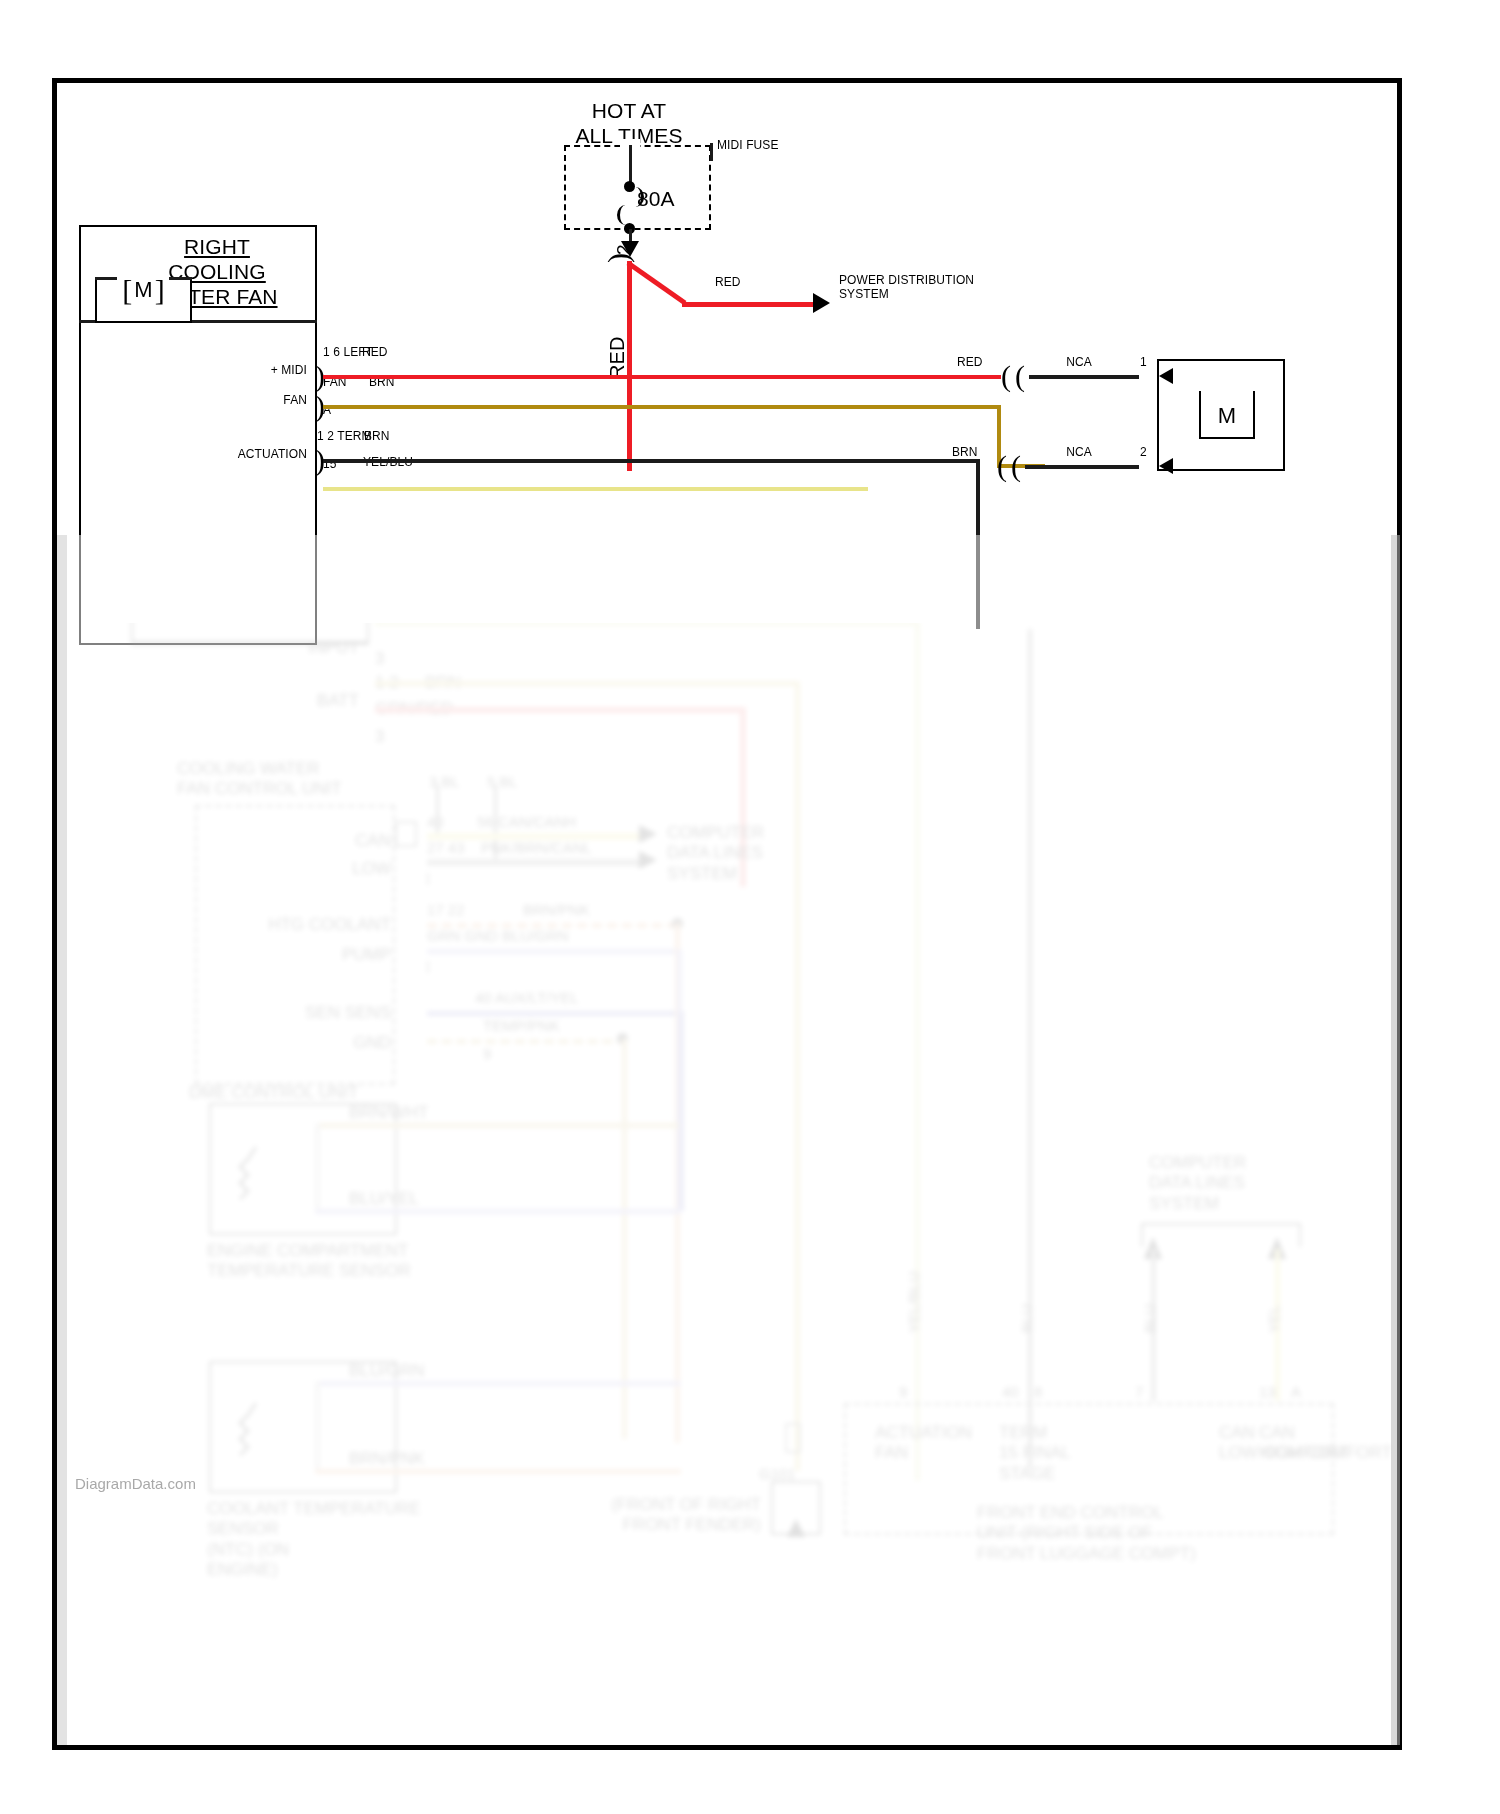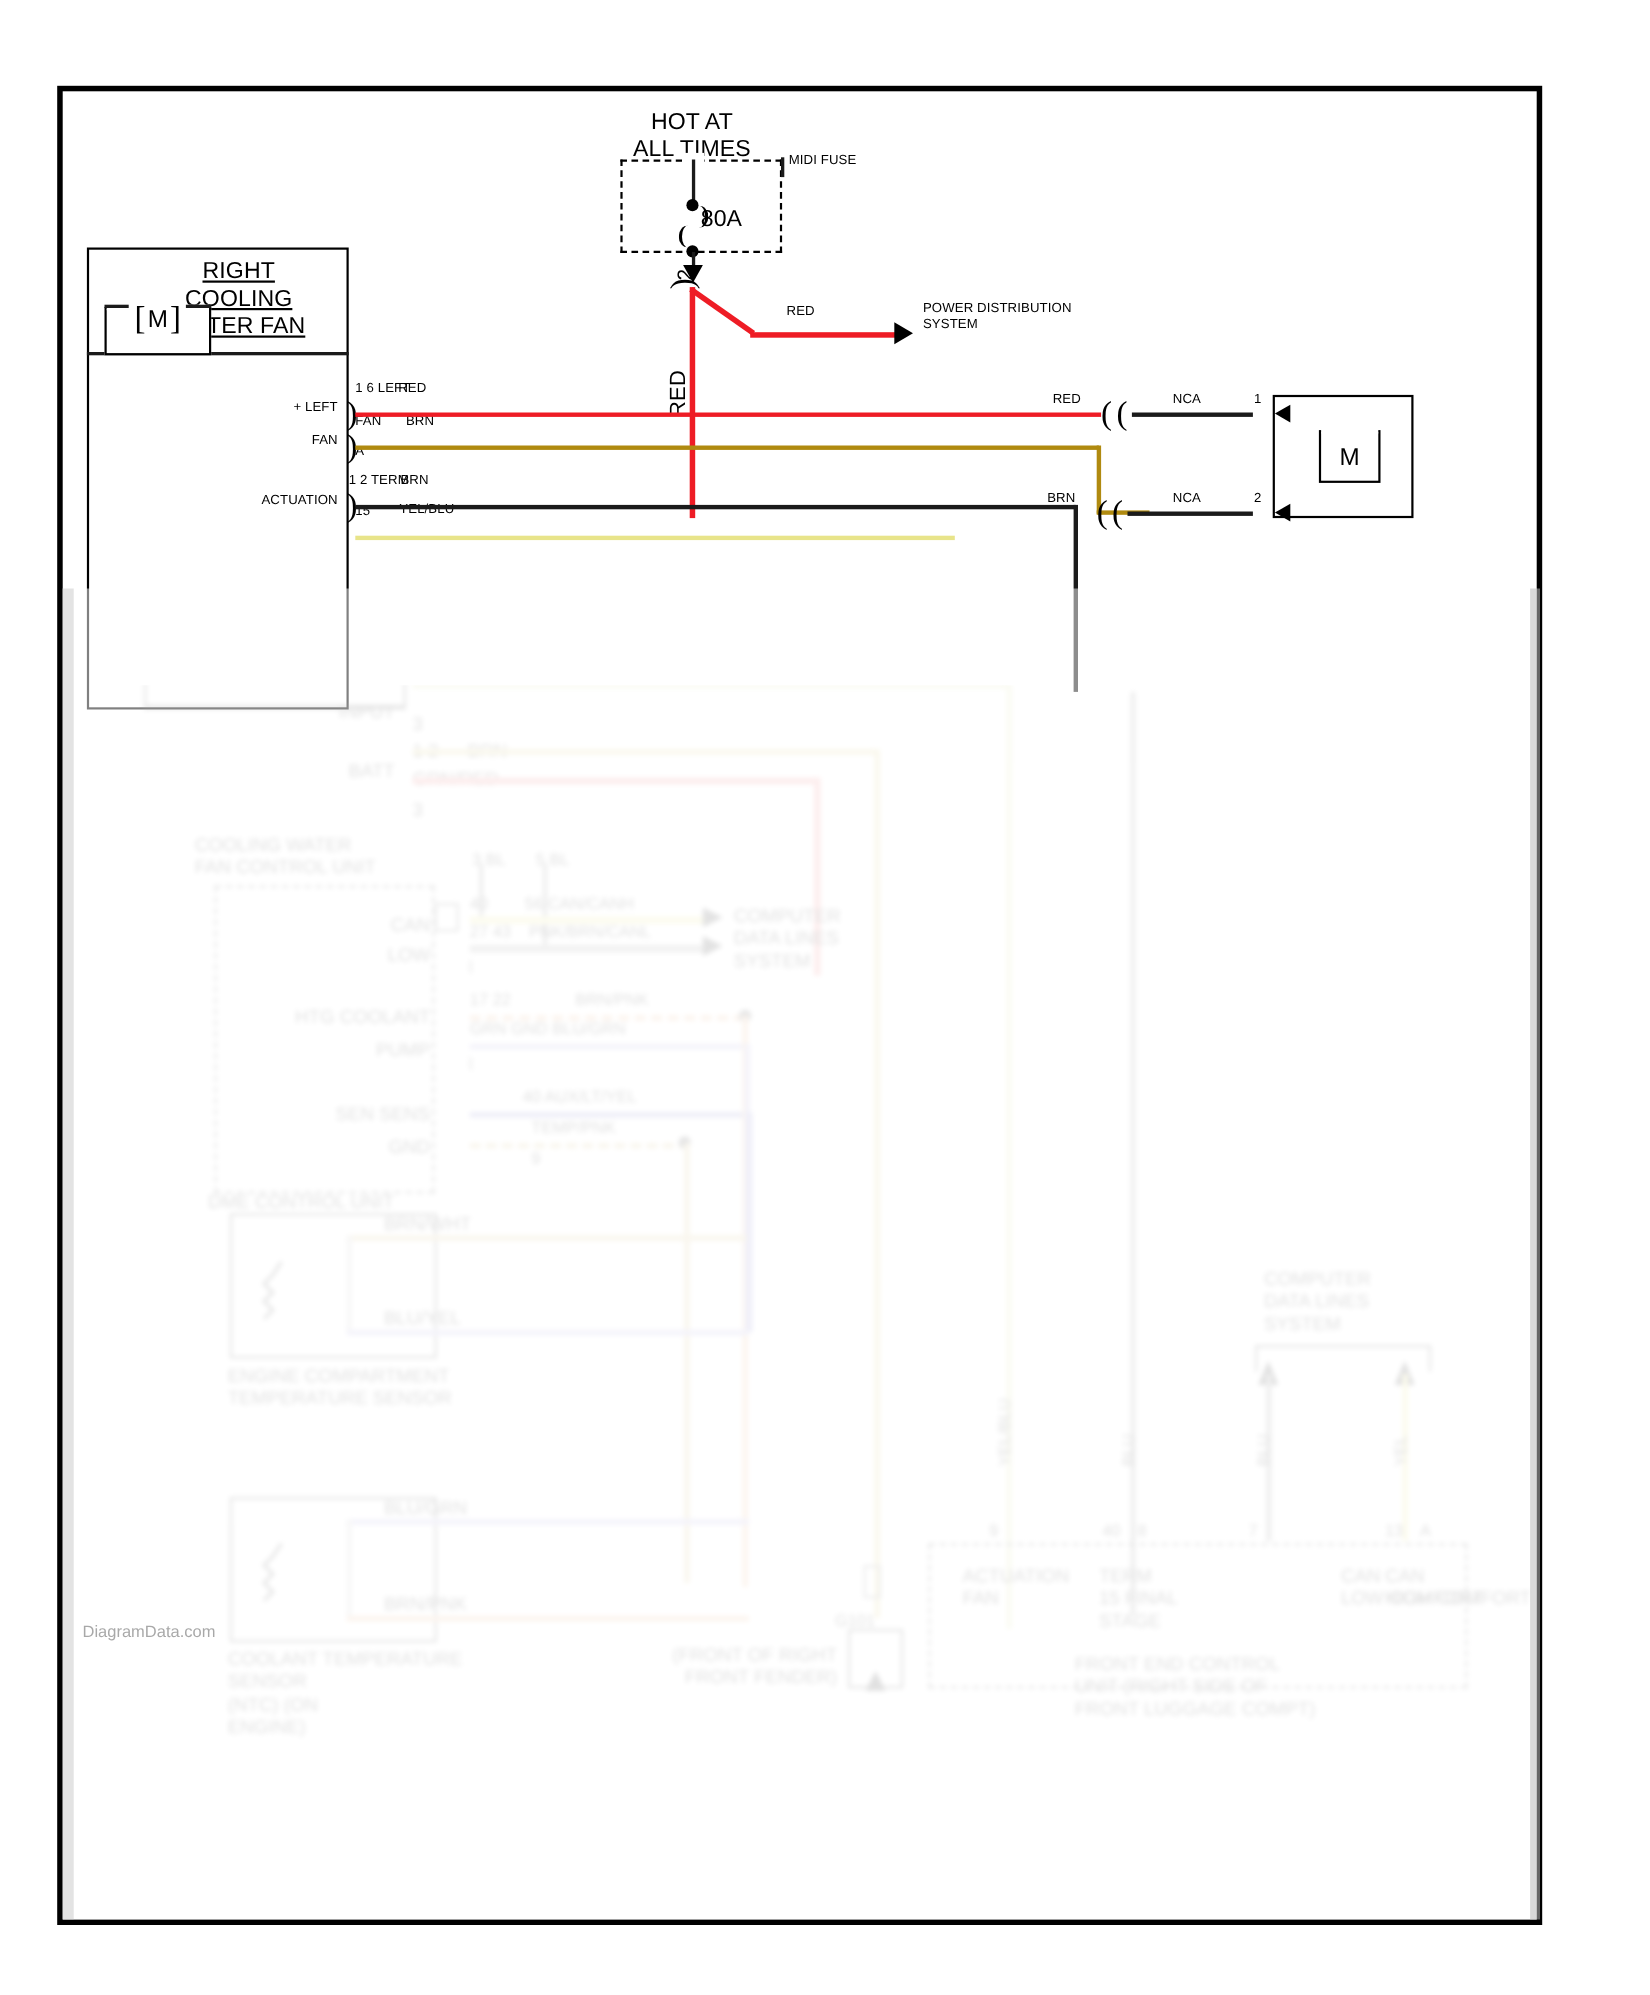--- a/index.html
+++ b/index.html
@@ -217,21 +217,21 @@
     <div style="position:absolute; left:40px; top:194px; width:93px; height:5px; background:#fff;"></div>
     <div class="motor" style="left:38px; top:190px; width:97px; height:34px;">
       <span class="brk">[</span>
       <span style="font-size:22px; padding:0 2px;">M</span>
       <span class="brk">]</span>
     </div>
 
     <div class="wire wh w-blk t2" style="left:38px; top:194px; width:22px;"></div>
     <div class="wire wh w-blk t2" style="left:112px; top:194px; width:23px;"></div>
 
-    <div class="lbl r" style="left:250px; top:280px;">+ LEFT</div>
+    <div class="lbl r" style="left:250px; top:280px;">+ MIDI</div>
     <div class="lbl r" style="left:250px; top:310px;">FAN</div>
     <div class="lbl r" style="left:250px; top:364px;">ACTUATION</div>
 
     <div class="conn" style="left:258px; top:278px;">)</div>
     <div class="conn" style="left:258px; top:308px;">)</div>
     <div class="conn" style="left:258px; top:362px;">)</div>
 
     <div class="lbl" style="left:266px; top:262px;">1 6 LEFT</div>
     <div class="lbl" style="left:305px; top:262px;">RED</div>
     <div class="lbl" style="left:266px; top:292px;">FAN</div>

